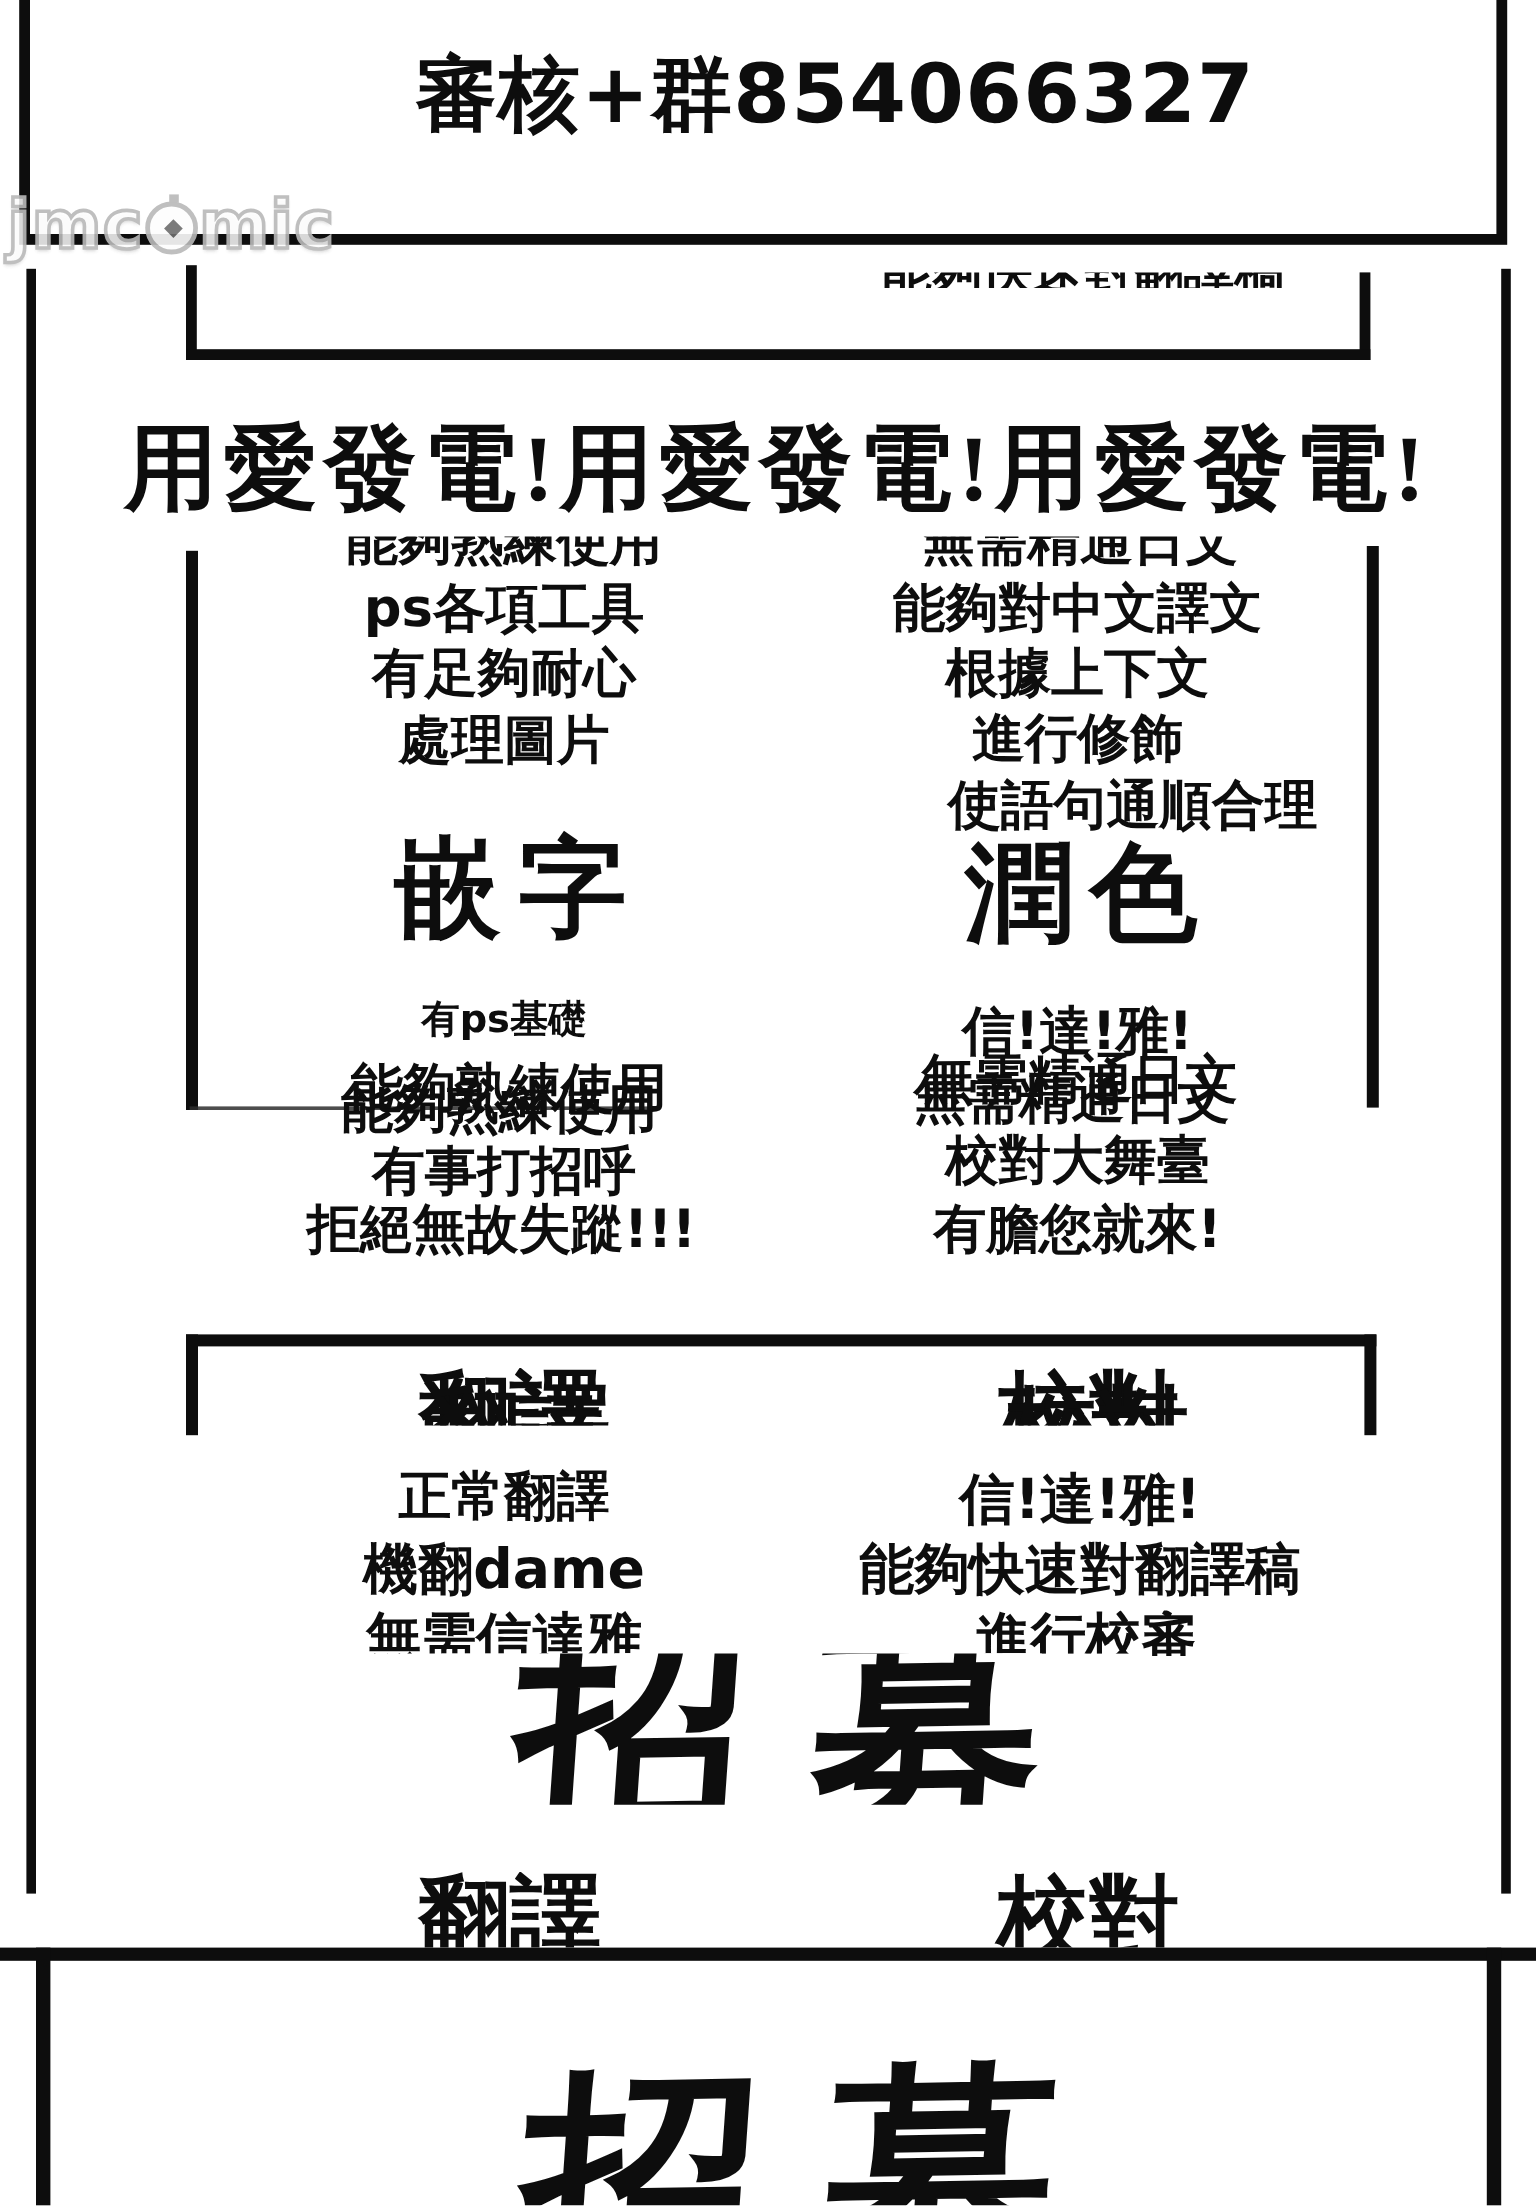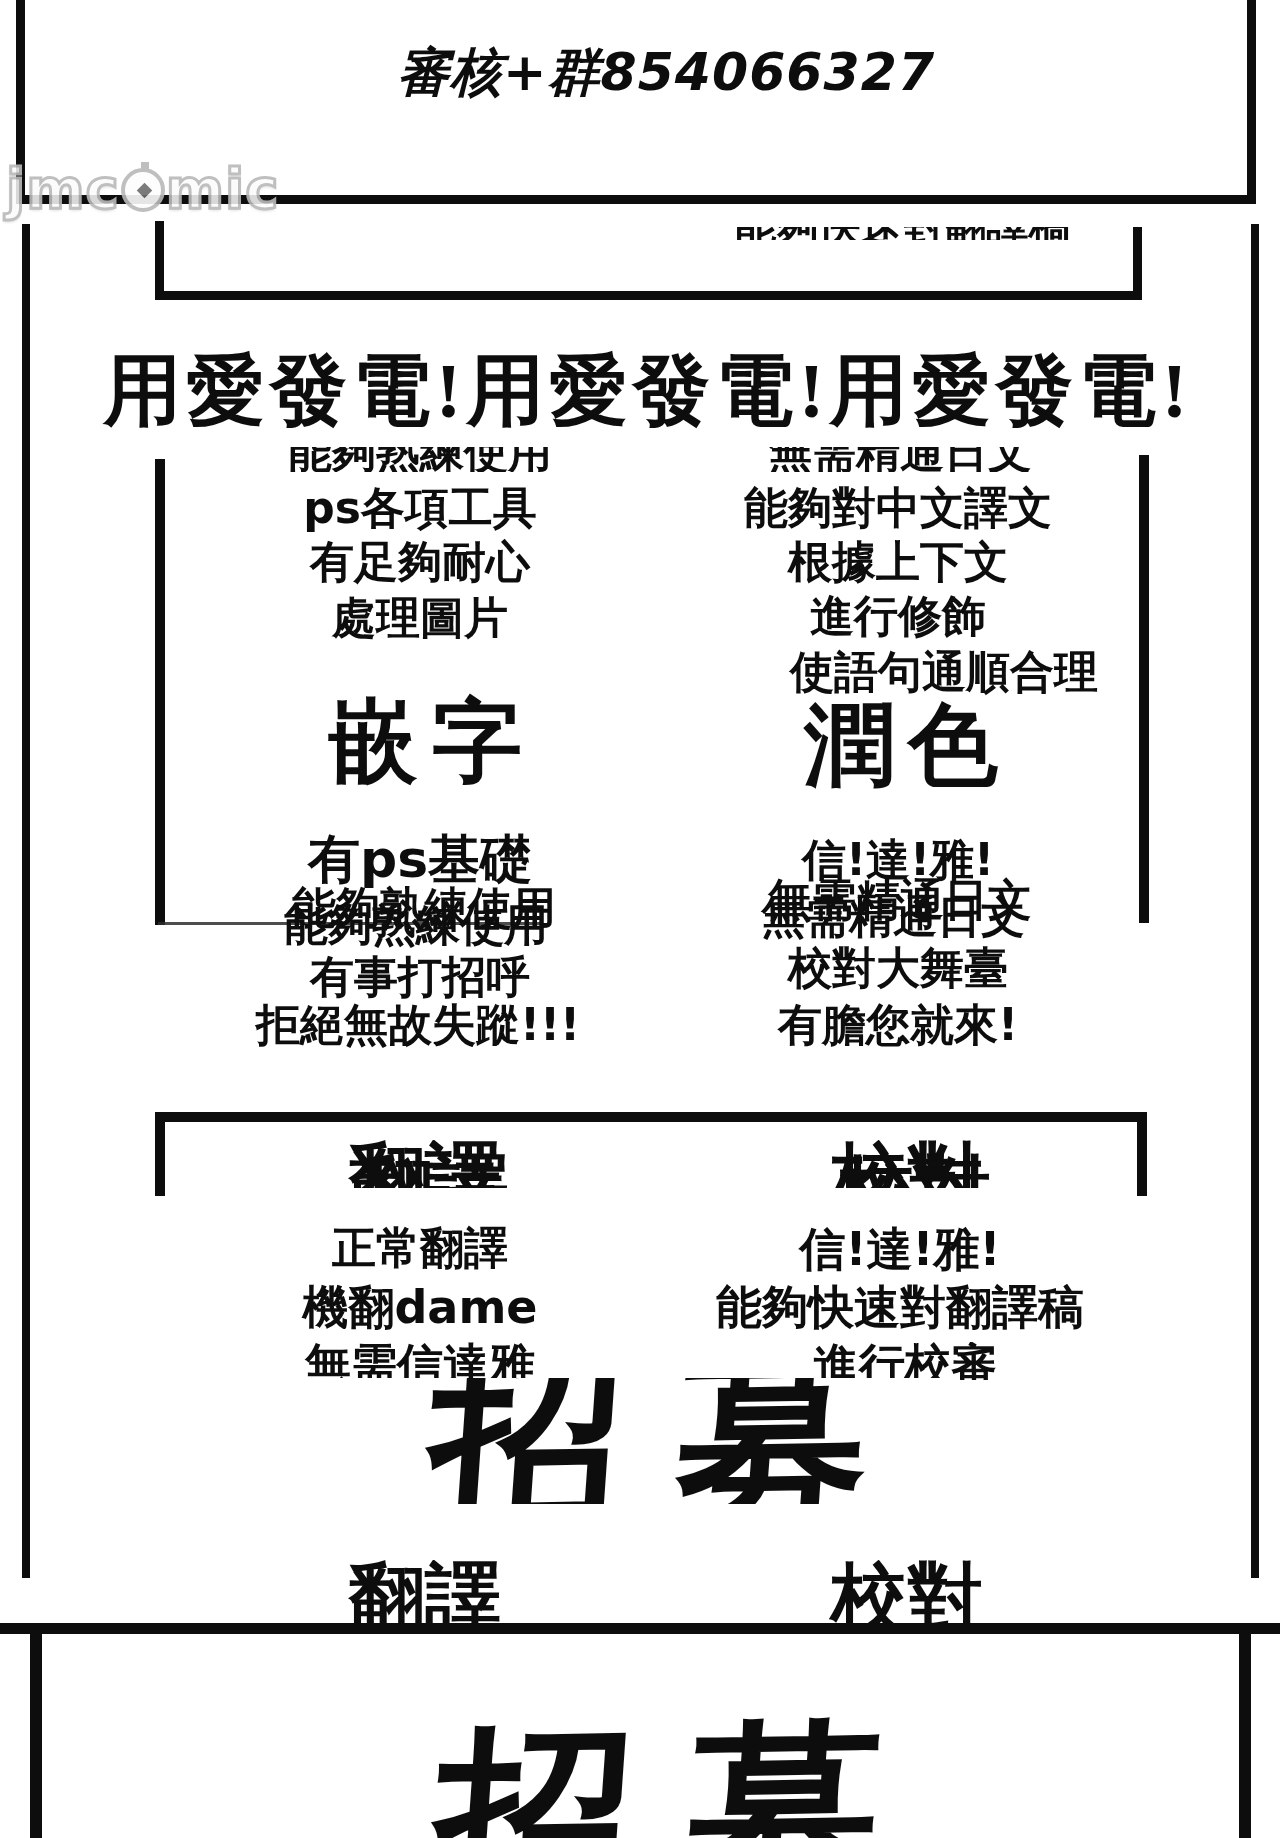--- a/index.html
+++ b/index.html
@@ -50,21 +50,21 @@
   .mascot .eye{
     position:absolute;left:14px;top:13px;width:11px;height:11px;background:#6d6d6d;
     transform:rotate(45deg);
   }
   .seam{position:absolute;background:#2e2e2e;opacity:.85;}
 </style>
 </head>
 <body>
 
 <div class="topbox"></div>
-<div class="txt" style="left:666px;top:46px;font-size:52px;letter-spacing:1px;font-style:italic;">審核+群854066327</div>
+<div class="txt" style="left:696px;top:46px;font-size:68px;letter-spacing:1px;">審核+群854066327</div>
 
 <div class="watermark">
   <span>jmc</span>
   <span class="mascot">
     <span class="crown"></span>
     <span class="eye"></span>
   </span>
   <span>mic</span>
 </div>
 
@@ -84,21 +84,21 @@
 <div class="bar" style="left:1139px;top:455px;width:10px;height:468px;"></div>
 <div class="seam" style="left:158px;top:922px;width:385px;height:3px;"></div>
 
 <div class="clip" style="left:250px;top:447px;width:340px;height:25px;">
   <div class="txt-in" style="font-size:44px;margin-top:-17px;">能夠熟練使用</div>
 </div>
 <div class="txt" style="left:420px;top:486px;font-size:44px;">ps各項工具</div>
 <div class="txt" style="left:420px;top:540px;font-size:44px;">有足夠耐心</div>
 <div class="txt" style="left:420px;top:596px;font-size:44px;">處理圖片</div>
 <div class="txt roletitle" style="left:432px;top:696px;font-size:90px;">嵌字</div>
-<div class="txt" style="left:420px;top:833px;font-size:52px;">有ps基礎</div>
+<div class="txt" style="left:420px;top:833px;font-size:32px;">有ps基礎</div>
 <div class="txt" style="left:424px;top:886px;font-size:44px;">能夠熟練使用</div>
 <div class="txt" style="left:416px;top:903px;font-size:44px;">能夠熟練使用</div>
 <div class="txt" style="left:420px;top:955px;font-size:44px;">有事打招呼</div>
 <div class="txt" style="left:418px;top:1003px;font-size:44px;">拒絕無故失蹤!!!</div>
 
 <div class="clip" style="left:720px;top:447px;width:360px;height:25px;">
   <div class="txt-in" style="font-size:44px;margin-top:-17px;">無需精通日文</div>
 </div>
 <div class="txt" style="left:898px;top:486px;font-size:44px;">能夠對中文譯文</div>
 <div class="txt" style="left:898px;top:540px;font-size:44px;">根據上下文</div>

